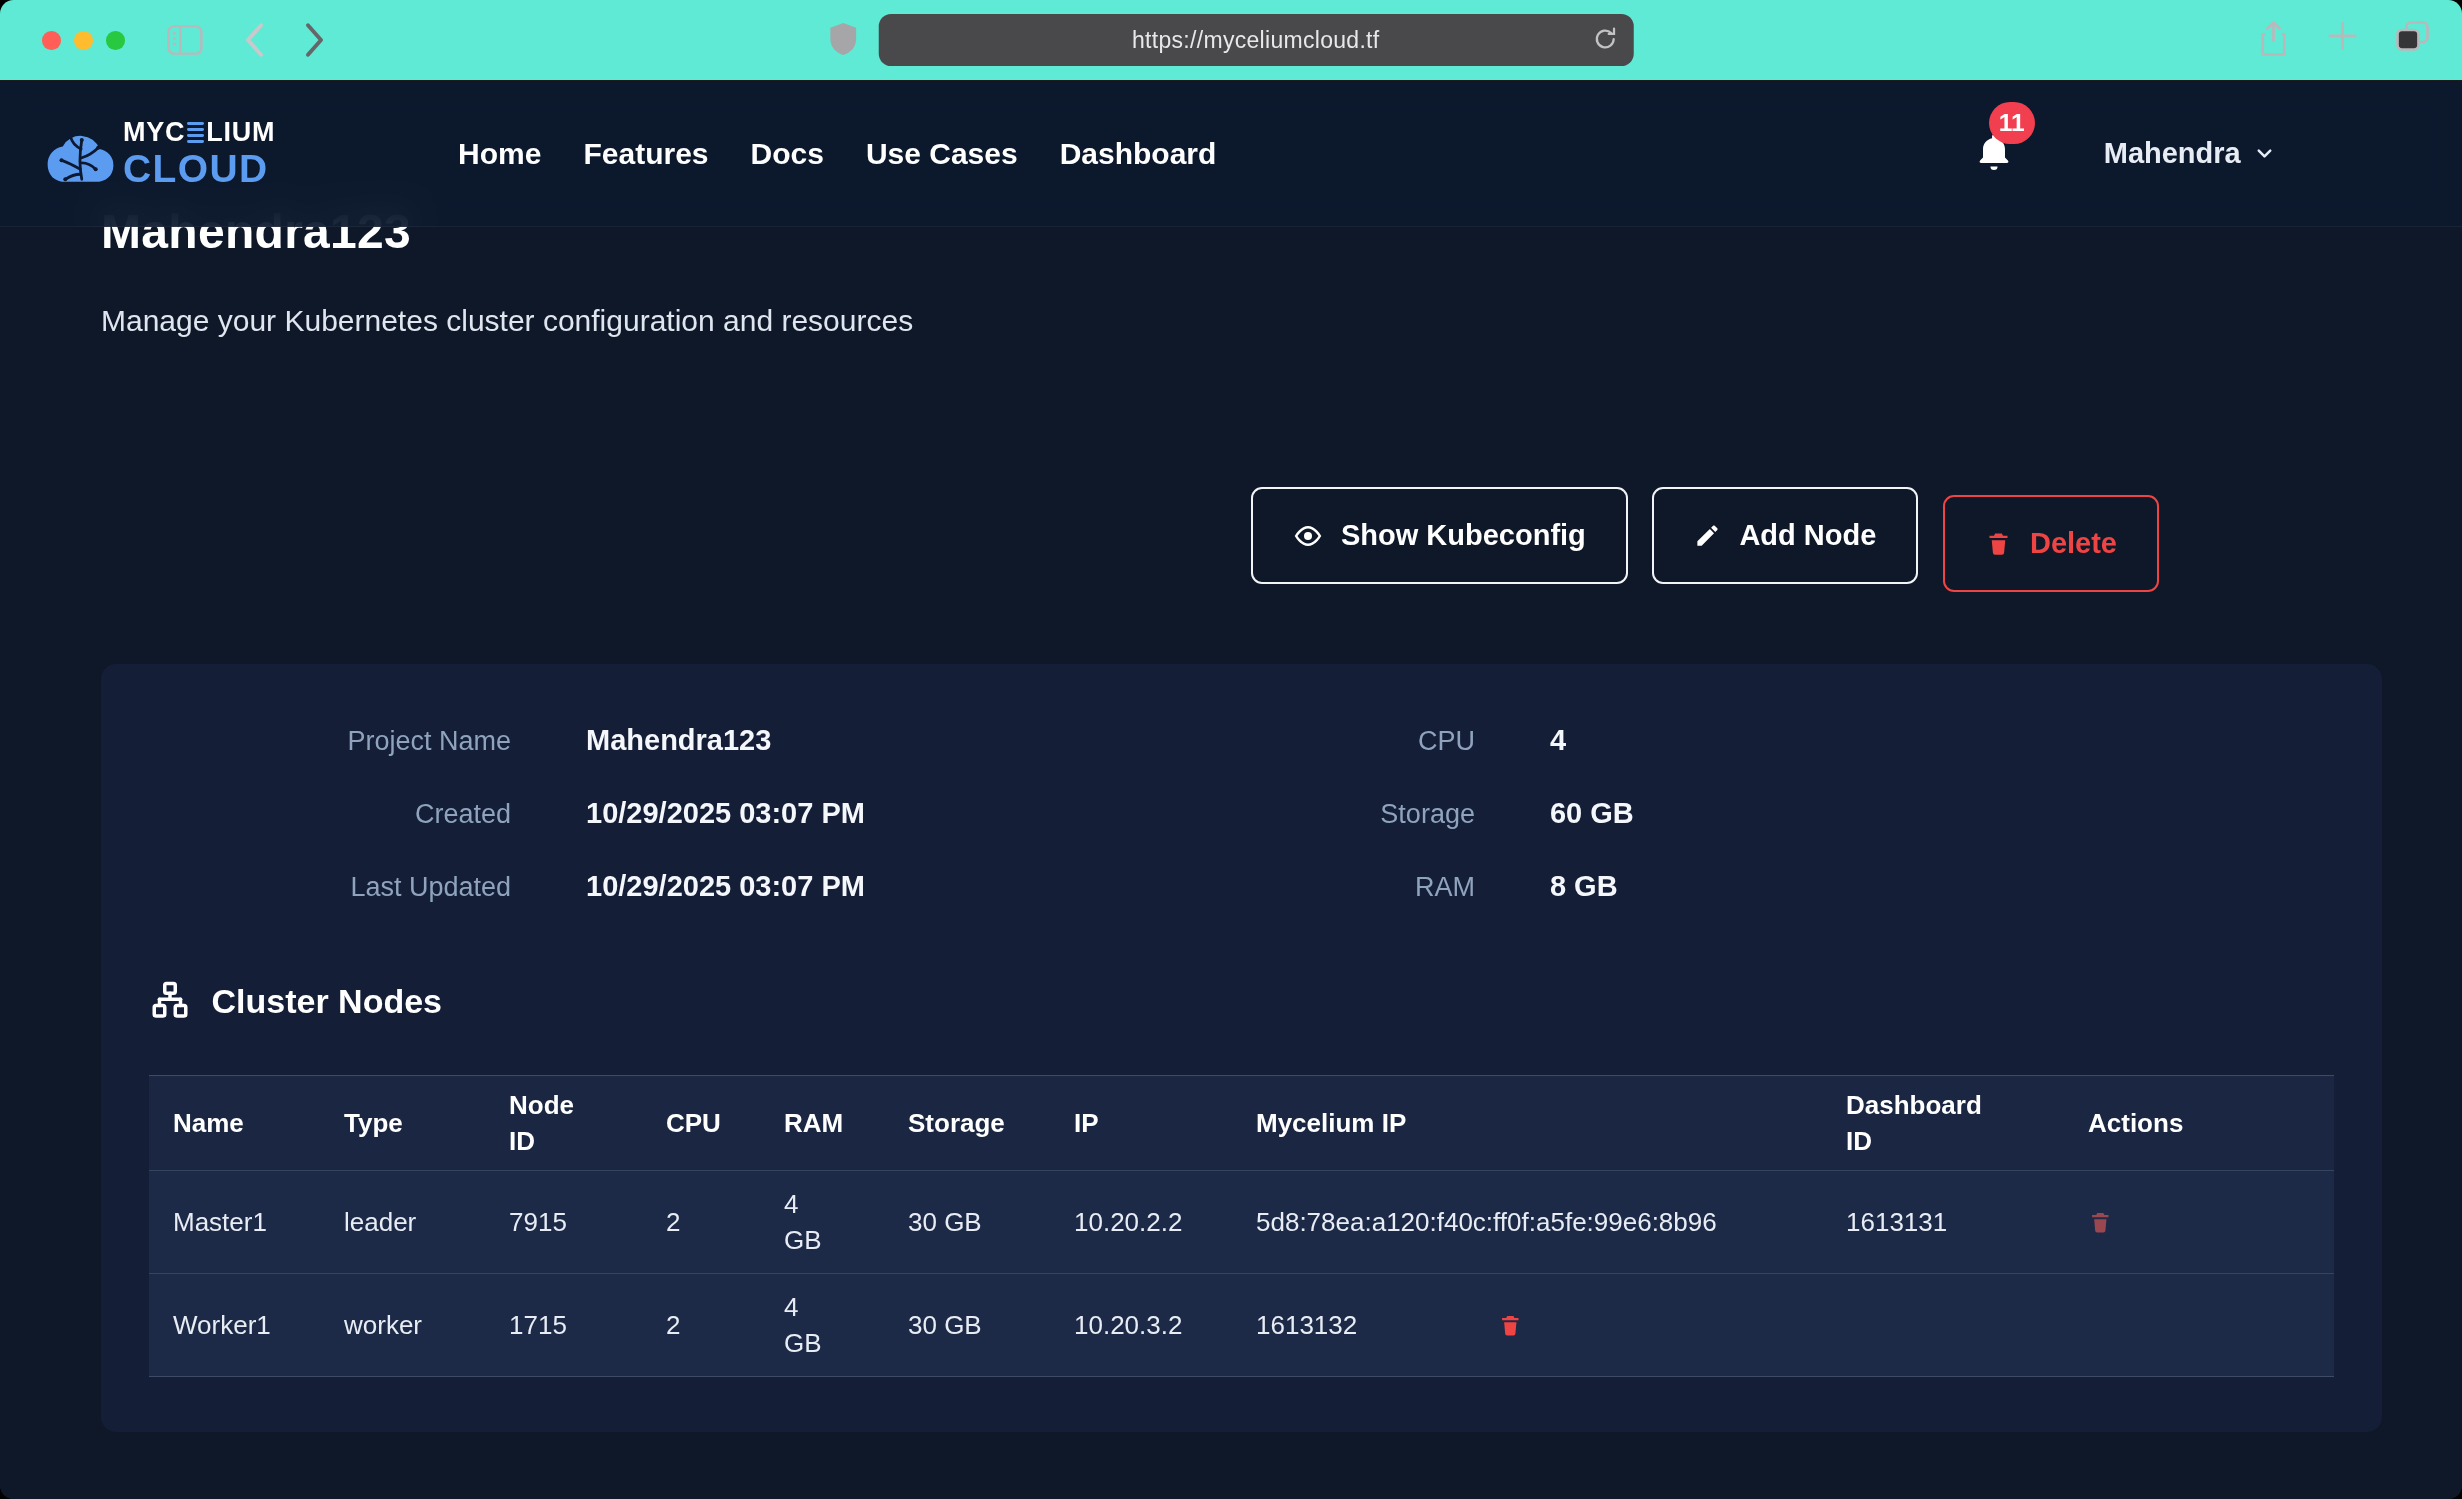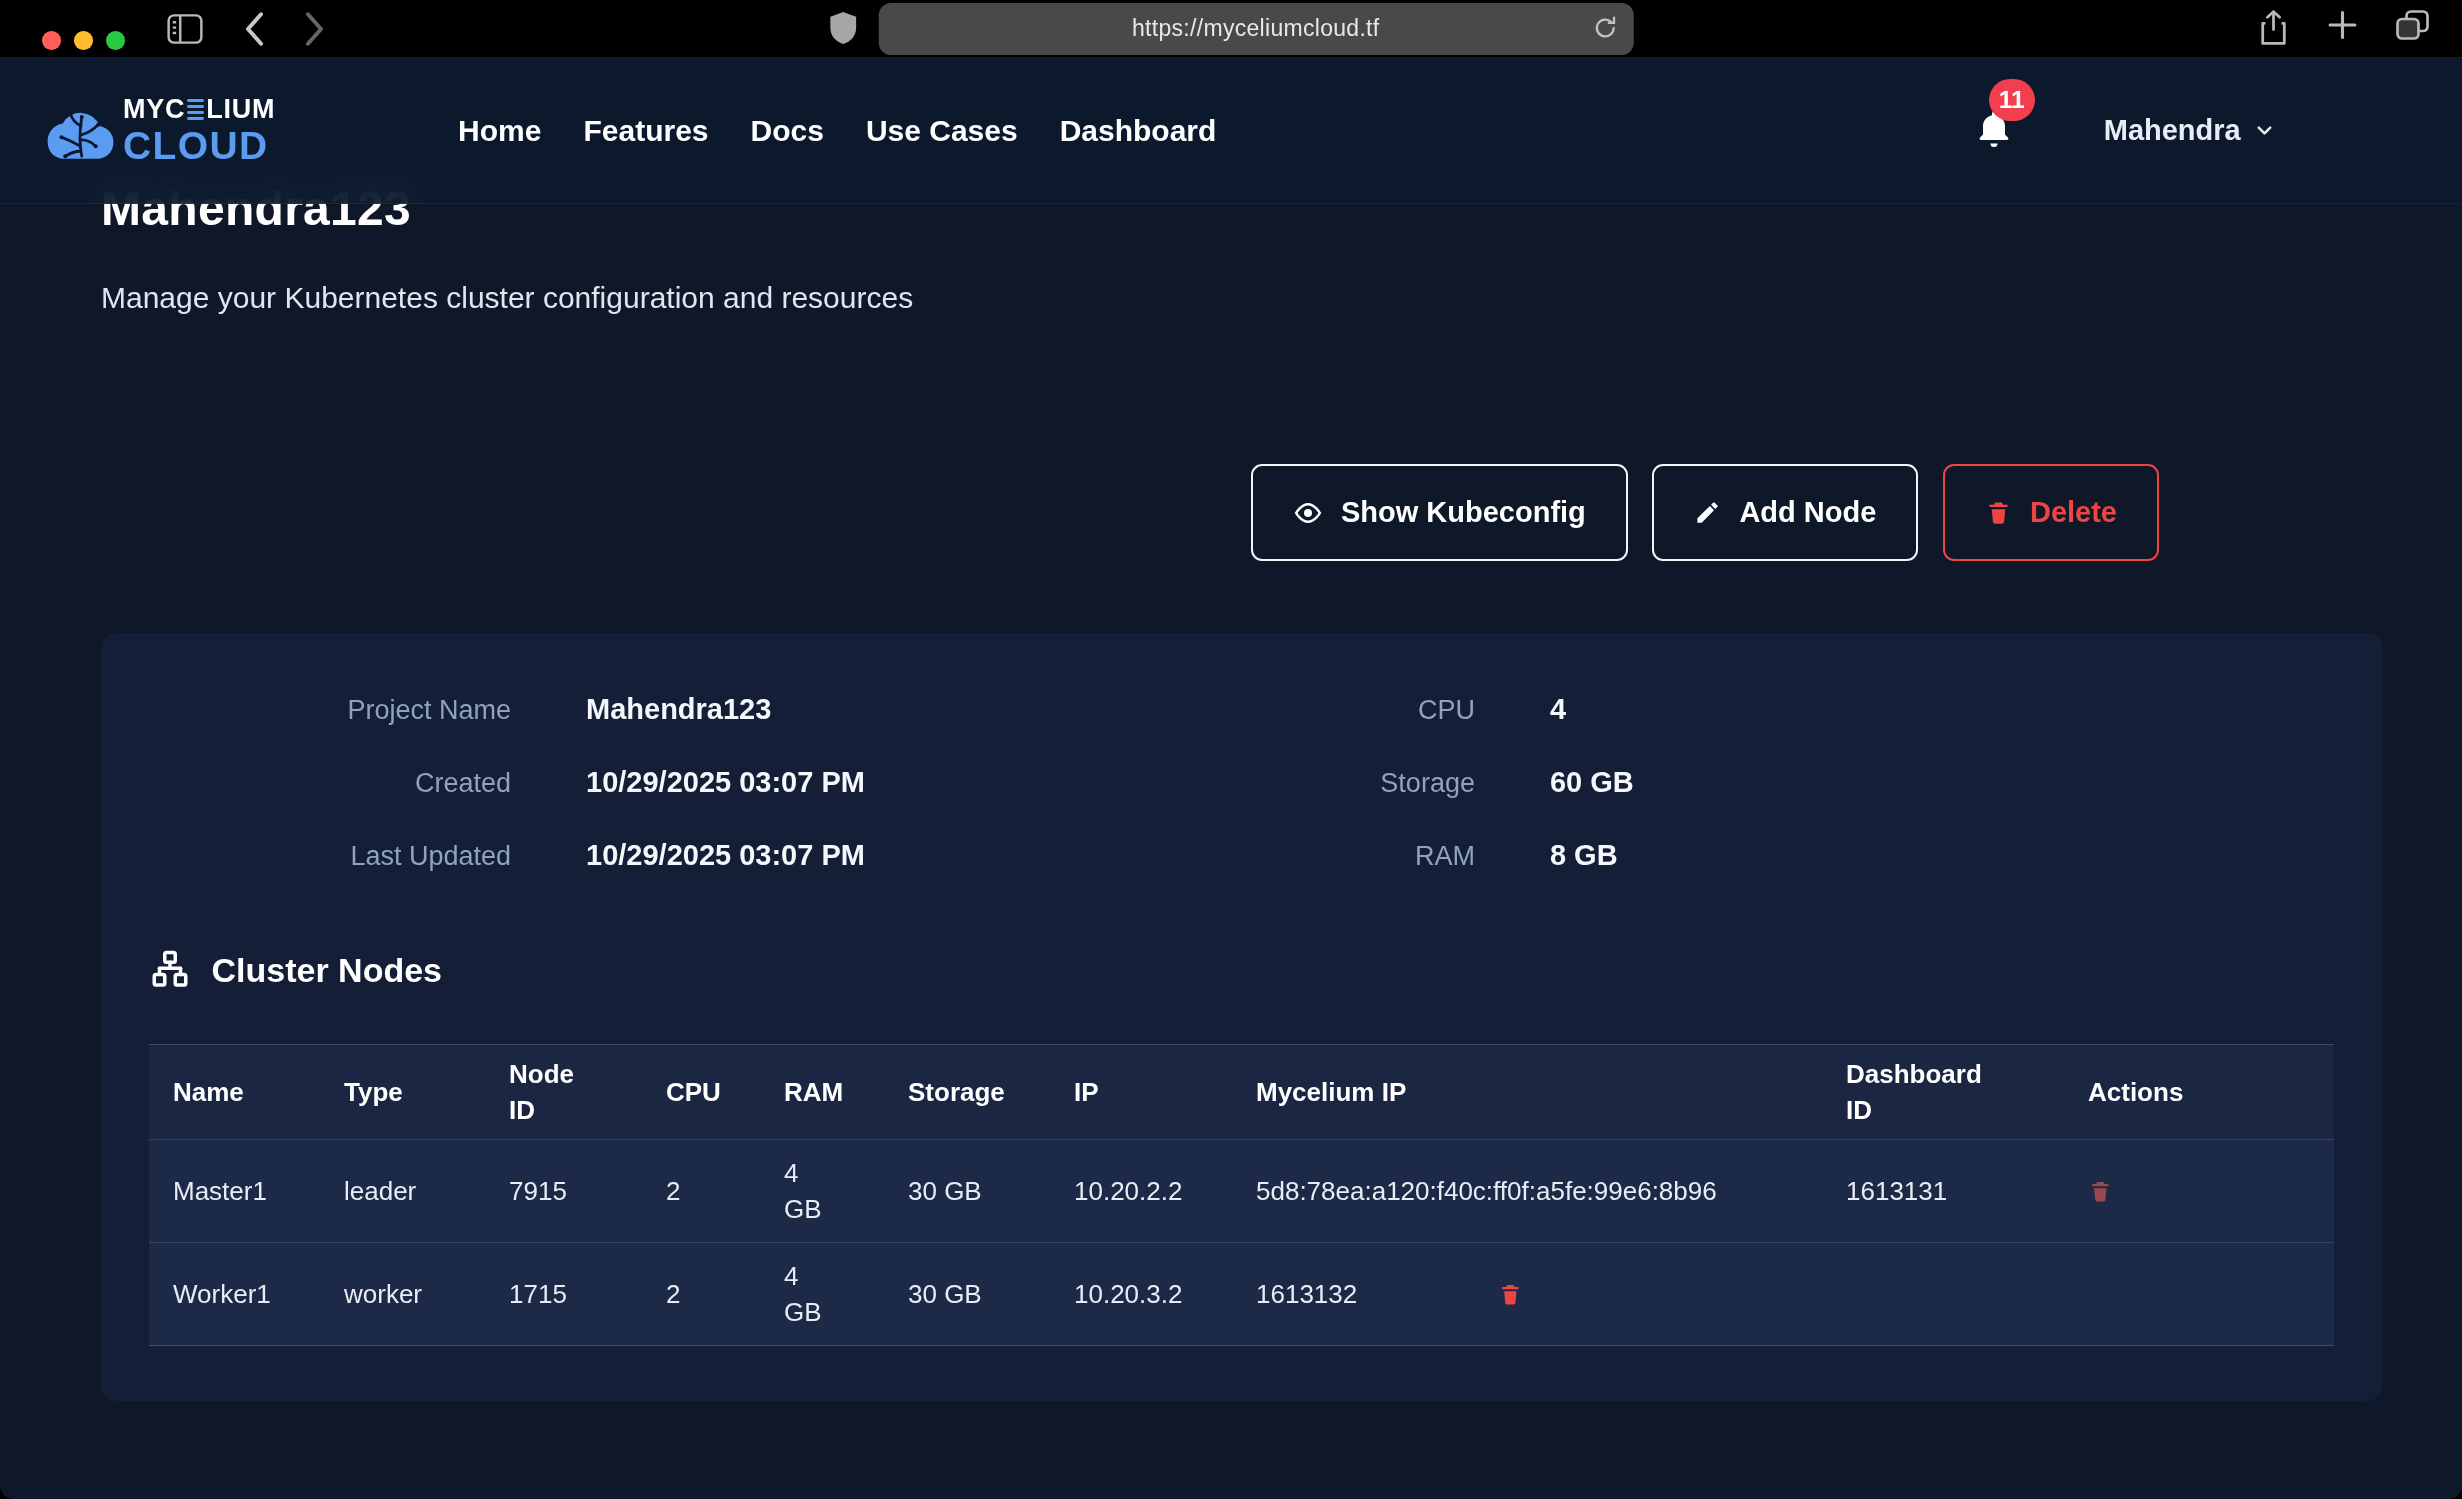--- a/index.html
+++ b/index.html
@@ -1,20 +1,20 @@
 <!DOCTYPE html>
 <html style="font-size:11px"><head>
 <meta charset="utf-8">
 <style>
   * { margin:0; padding:0; box-sizing:border-box; }
   html,body { background:#000; font-family:"Liberation Sans", sans-serif; }
   .window{ width:2462px; height:1499px; border-radius:13.7px; overflow:hidden; position:relative; background:#0f1828; }
 
   
-  .chrome{ height:58px; background:#000000; position:relative; border-bottom:0.7px solid #1c1c1e; }
+  .chrome{ height:81px; background:#5eead4; position:relative; border-bottom:0.7px solid #1c1c1e; }
   .traffic{ position:absolute; left:42px; top:31px; display:flex; gap:13.7px; }
   .light{ width:18.5px; height:18.5px; border-radius:50%; }
   .light.red{ background:#ff5f57; } .light.yellow{ background:#febc2e; } .light.green{ background:#28c840; }
   .chrome-ico{ position:absolute; top:50%; transform:translateY(-50%); color:#b9b9bb; display:flex; align-items:center; justify-content:center; }
   .chrome-ico svg{ display:block; }
   .ico-sidebar{ left:167px; }
   .ico-back{ left:241px; color:#c9c9cb; }
   .ico-fwd{ left:301px; color:#66666a; }
   .urlwrap{ position:absolute; left:50%; top:50%; transform:translate(-50%,-50%); display:flex; align-items:center; }
   .ico-shield{ color:#a6a6a8; margin-right:20.5px; }
@@ -44,21 +44,21 @@
 
   .content{ padding:123px 222px 0 101px; position:relative; z-index:1; }
   .hero-title{ color:#fff; font-size:48px; font-weight:bold; letter-spacing:0.3px; }
   .hero-sub{ color:#dfe6f0; font-size:30px; margin-top:45px; }
 
   .actions-row{ display:flex; justify-content:flex-end; gap:24.6px; margin-top:149px; padding-right:81px; }
   .btn{ height:97px; display:flex; align-items:center; gap:18px; padding:0 40px; border-radius:11px;
         border:2.1px solid #f2f4f8; background:transparent; color:#fff; font-size:29px; font-weight:bold; cursor:pointer;
         font-family:"Liberation Sans", sans-serif; }
   .btn svg{ flex:none; }
-  .btn.danger{ border-color:#ef4444; color:#ef4444; }
+  .btn.danger{ border-color:#ef4444; color:#ef4444;margin-top:8px; }
 
   .card{ margin-top:72px; width:2281px; background:#141e36; border-radius:15px; padding:60px 48px 55px; }
   .info{ display:flex; align-items:flex-start; }
   .info-col .info-row{ display:flex; align-items:baseline; margin-bottom:40px; }
   .info-col .info-row:last-child{ margin-bottom:0; }
   .info-label{ color:#8fa3bd; font-size:27px; text-align:right; flex:none; }
   .info-value{ color:#f4f7fb; font-size:29px; font-weight:600; margin-left:75px; }
   .col-left .info-label{ width:362px; }
   .col-right{ margin-left:302px; }
   .col-right .info-label{ width:308px; }

